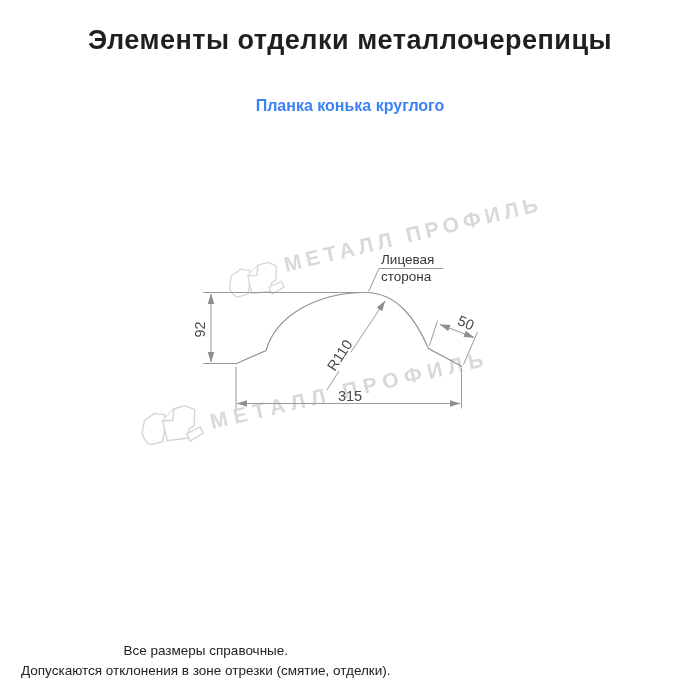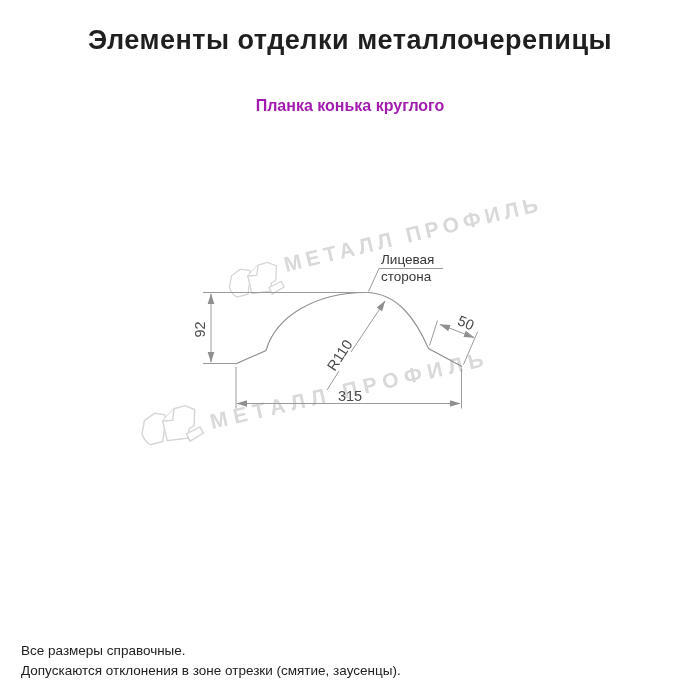--- a/index.html
+++ b/index.html
@@ -6,38 +6,38 @@
   .page{
     position:relative;width:700px;height:700px;background:#ffffff;overflow:hidden;
     font-family:"Liberation Sans", sans-serif;
   }
   .page-title{
     position:absolute;top:25px;left:0;width:700px;text-align:center;
     font-size:27px;font-weight:bold;color:#1f1f1f;letter-spacing:0.5px;
   }
   .product-block{
     position:absolute;top:96px;left:0;width:700px;text-align:center;
-    font-size:16px;font-weight:bold;color:#a21caf;line-height:19.5px;
+    font-size:16px;font-weight:bold;color:#3b82f6;line-height:19.5px;
   }
   .drawing-svg{position:absolute;left:0;top:0;}
   .wm-text{
     font-size:21px;font-weight:bold;letter-spacing:4.5px;fill:#d9d9d9;
     font-family:"Liberation Sans", sans-serif;
   }
   .wm-shape{stroke:#d6d6d6;stroke-width:1.3;fill:#ffffff;}
   .dline{stroke:#9b9b9b;stroke-width:1;fill:none;}
   .profile{stroke:#8f8f8f;stroke-width:1.1;fill:none;}
   .dim-text{
     font-size:14.5px;fill:#4a4a4a;font-family:"Liberation Sans", sans-serif;
   }
   .label-text{
     font-size:13.5px;fill:#383838;font-family:"Liberation Sans", sans-serif;
   }
   .notes{
-    position:absolute;left:21px;top:641px;font-size:13.5px;color:#222;line-height:20px;
+    position:absolute;left:21px;top:641px;font-size:13.5px;color:#222;line-height:20px;text-align:center;
   }
 </style>
 </head>
 <body>
 
 <div class="page">
 
   <div class="page-title">Элементы отделки металлочерепицы</div>
 
   <div class="product-block">
@@ -106,16 +106,16 @@
 
     <g>
       <polyline class="dline" points="368.5,291.5 379,268.5 443,268.5"></polyline>
       <text class="label-text" x="381" y="263.5">Лицевая</text>
       <text class="label-text" x="381" y="280.5">сторона</text>
     </g>
   </svg>
 
   <div class="notes">
     <div>Все размеры справочные.</div>
-    <div>Допускаются отклонения в зоне отрезки (смятие, заусенцы).</div>
+    <div>Допускаются отклонения в зоне отрезки (смятие, отделки).</div>
   </div>
 
 </div>
 
 </body></html>

